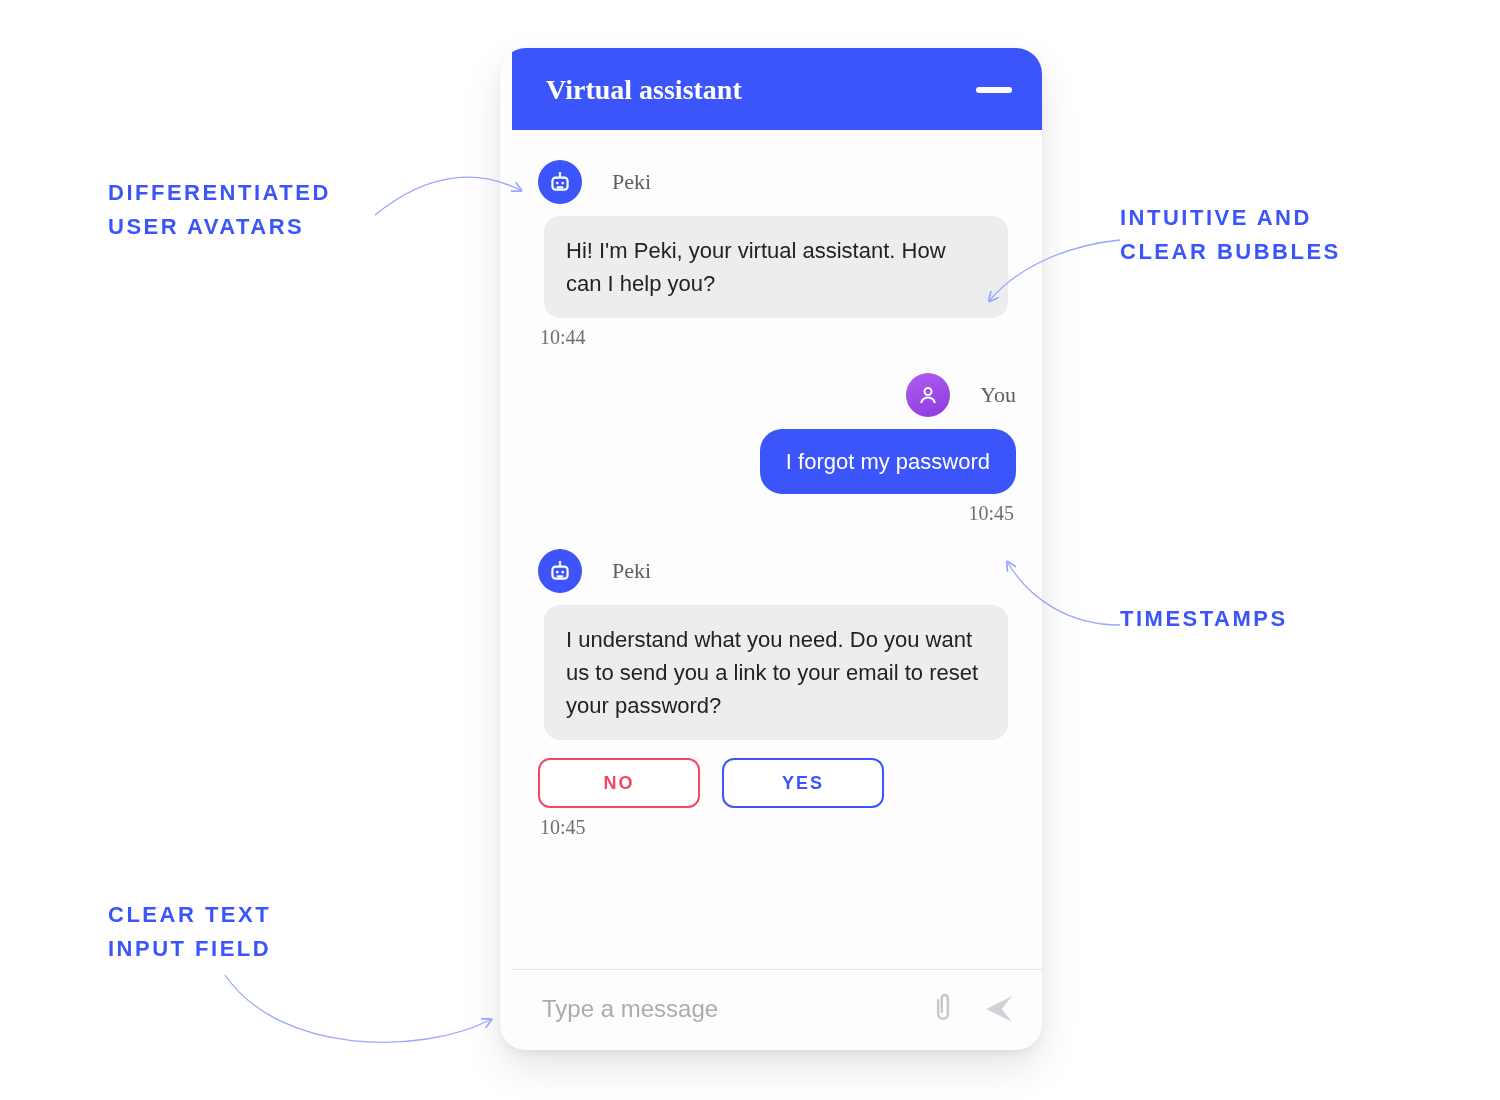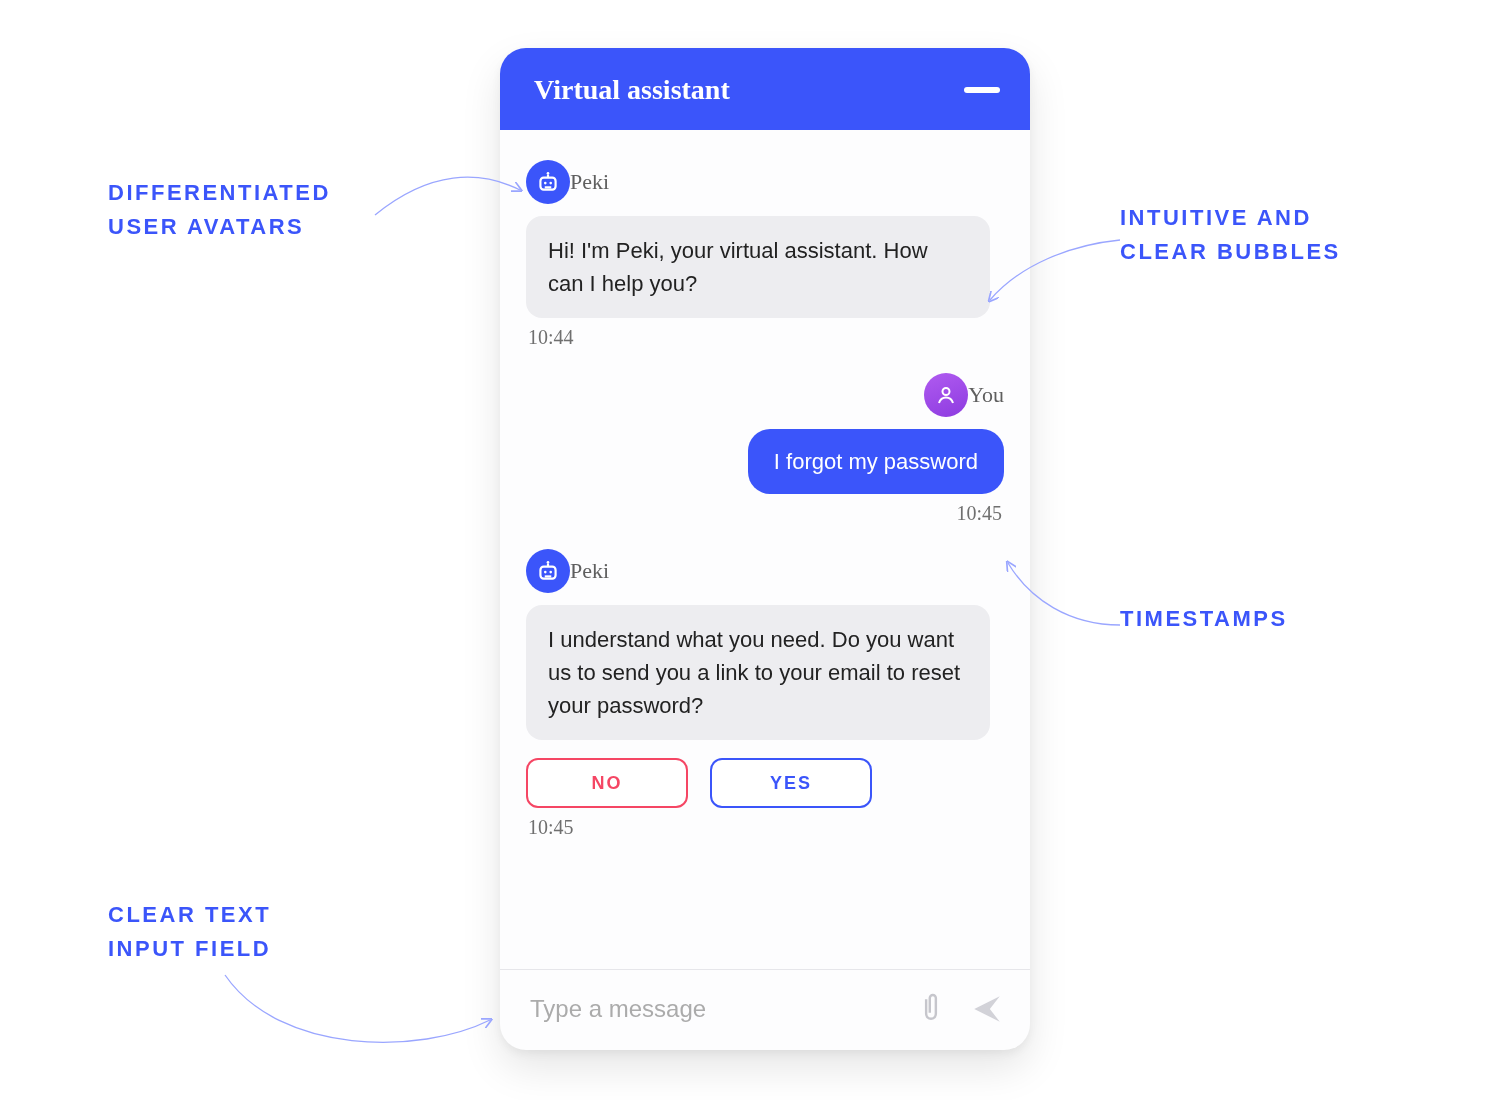--- a/index.html
+++ b/index.html
@@ -24,21 +24,21 @@
 
   
   .card{
     position:absolute;
     left:500px; top:48px;
     width:530px; height:1002px;
     background:#fdfdfe;
     border-radius:26px;
     box-shadow:0 18px 40px rgba(0,0,0,.10), 0 4px 10px rgba(0,0,0,.05);
     overflow:hidden;
-    display:flex; flex-direction:column;
+    display:flex; flex-direction:column;padding-left:12px;
   }
   .card-header{
     background:var(--blue);
     color:#fff;
     padding:26px 30px 24px 34px;
     display:flex; align-items:center; justify-content:space-between;
   }
   .card-title{
     font-family:Georgia, "Times New Roman", serif;
     font-weight:700;
@@ -48,21 +48,21 @@
     width:36px;height:6px;background:#fff;border-radius:4px;
   }
 
   .body{
     flex:1 1 auto;
     padding:24px 26px 0 26px;
     overflow:hidden;
   }
 
   .sender{
-    display:flex; align-items:center; gap:0;
+    display:flex; align-items:center; gap:30px;
     margin:6px 0 12px 0;
   }
   .sender.right{justify-content:flex-end;}
   .avatar{
     width:44px;height:44px;border-radius:50%;
     display:flex;align-items:center;justify-content:center;
     flex:0 0 44px;
   }
   .avatar.bot{background:var(--blue);}
   .avatar.you{background:linear-gradient(160deg,#b05bf0,#8d3be0);}
@@ -75,20 +75,21 @@
   .bubble{
     border-radius:16px;
     padding:18px 22px;
     font-size:22px;
     line-height:1.5;
     max-width:420px;
   }
   .bubble.bot{
     background:var(--grey-bubble);
     color:#222;
+    margin-left:6px;
   }
   .bubble.user{
     background:var(--blue);
     color:#fff;
     border-radius:22px;
     padding:16px 26px;
     font-size:22px;
   }
   .row-right{display:flex;justify-content:flex-end;}
   .timestamp{

